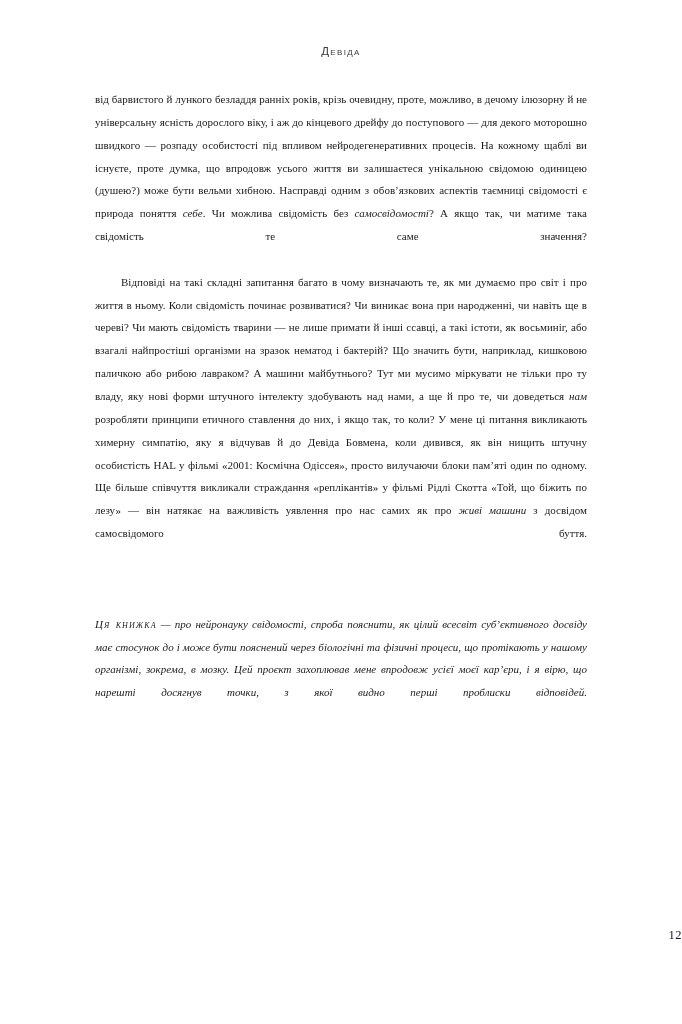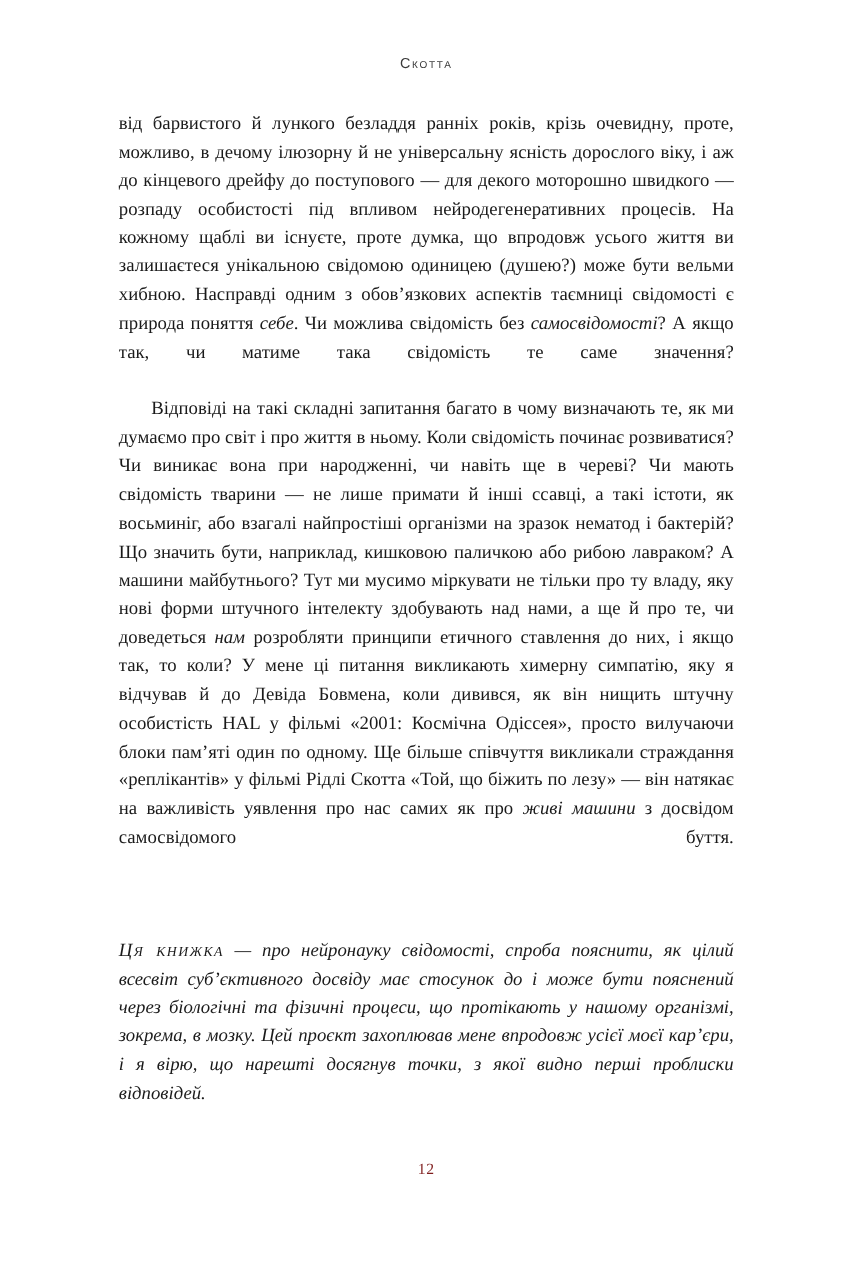--- a/index.html
+++ b/index.html
@@ -39,21 +39,21 @@
     text-transform: none;
     line-height: 1;
   }
 
   
   .text-column {
     position: absolute;
     left: 95px;
     top: 88px;
     width: 492px;
-    font-size: 15px;
+    font-size: 11px;
     line-height: 22.85px;
     text-align: justify;
     text-justify: inter-word;
     hyphens: manual;
   }
 
   p.para {
     margin: 0;
     text-align: justify;
   }
@@ -82,33 +82,33 @@
     font-variant: small-caps;
     letter-spacing: 1.1px;
   }
 
   
   .folio {
     position: absolute;
     left: 0;
     right: 0;
     top: 928px;
-    text-align: center;
+    text-align: right;
     font-size: 12.5px;
-    color: #7f1d1d;
+    color: #0f172a;
     font-family: "Liberation Serif", "DejaVu Serif", serif;
     letter-spacing: 0.5px;
   }
 </style>
 </head>
 <body style="background: rgb(255, 255, 255); color: rgb(26, 26, 26);">
 
 <div class="page">
 
-  <div class="running-head">Скотта</div>
+  <div class="running-head">Девіда</div>
 
   <div class="text-column">
     <p class="para" id="para-1"><span>від барвистого й лункого безладдя ранніх років, крізь очевидну, проте, можливо, в дечому ілюзорну й не універсальну ясність дорослого віку, і аж до кінцевого дрейфу до поступового — для декого моторошно швидкого — розпаду особистості під впливом нейродегенеративних процесів. На кожному щаблі ви існуєте, проте думка, що впродовж усього життя ви залишаєтеся унікальною свідомою одиницею (душею?) може бути вельми хибною. Насправді одним з обов’язкових аспектів таємниці свідомості є природа поняття </span><em class="ital">себе</em><span>. Чи можлива свідомість без </span><em class="ital">самосвідомості</em><span>? А якщо так, чи матиме така свідомість те саме значення?</span></p>
     <p class="para indent" id="para-2"><span>Відповіді на такі складні запитання багато в чому визначають те, як ми думаємо про світ і про життя в ньому. Коли свідомість починає розвиватися? Чи виникає вона при народженні, чи навіть ще в череві? Чи мають свідомість тварини — не лише примати й інші ссавці, а такі істоти, як восьминіг, або взагалі найпростіші організми на зразок нематод і бактерій? Що значить бути, наприклад, кишковою паличкою або рибою лавраком? А машини майбутнього? Тут ми мусимо міркувати не тільки про ту владу, яку нові форми штучного інтелекту здобувають над нами, а ще й про те, чи доведеться </span><em class="ital">нам</em><span> розробляти принципи етичного ставлення до них, і якщо так, то коли? У мене ці питання викликають химерну симпатію, яку я відчував й до Девіда Бовмена, коли дивився, як він нищить штучну особистість HAL у фільмі «2001: Космічна Одіссея», просто вилучаючи блоки пам’яті один по одному. Ще більше співчуття викликали страждання «реплікантів» у фільмі Рідлі Скотта «Той, що біжить по лезу» — він натякає на важливість уявлення про нас самих як про </span><em class="ital">живі машини</em><span> з досвідом самосвідомого буття.</span></p>
     <div class="gap-block"></div>
     <p class="para" id="para-3"><span class="smallcaps">Ця книжка</span><span> — про нейронауку свідомості, спроба пояснити, як цілий всесвіт суб’єктивного досвіду має стосунок до і може бути пояснений через біологічні та фізичні процеси, що протікають у нашому організмі, зокрема, в мозку. Цей проєкт захоплював мене впродовж усієї моєї кар’єри, і я вірю, що нарешті досягнув точки, з якої видно перші проблиски відповідей.</span></p>
   </div>
 
   <div class="folio">12</div>
 

